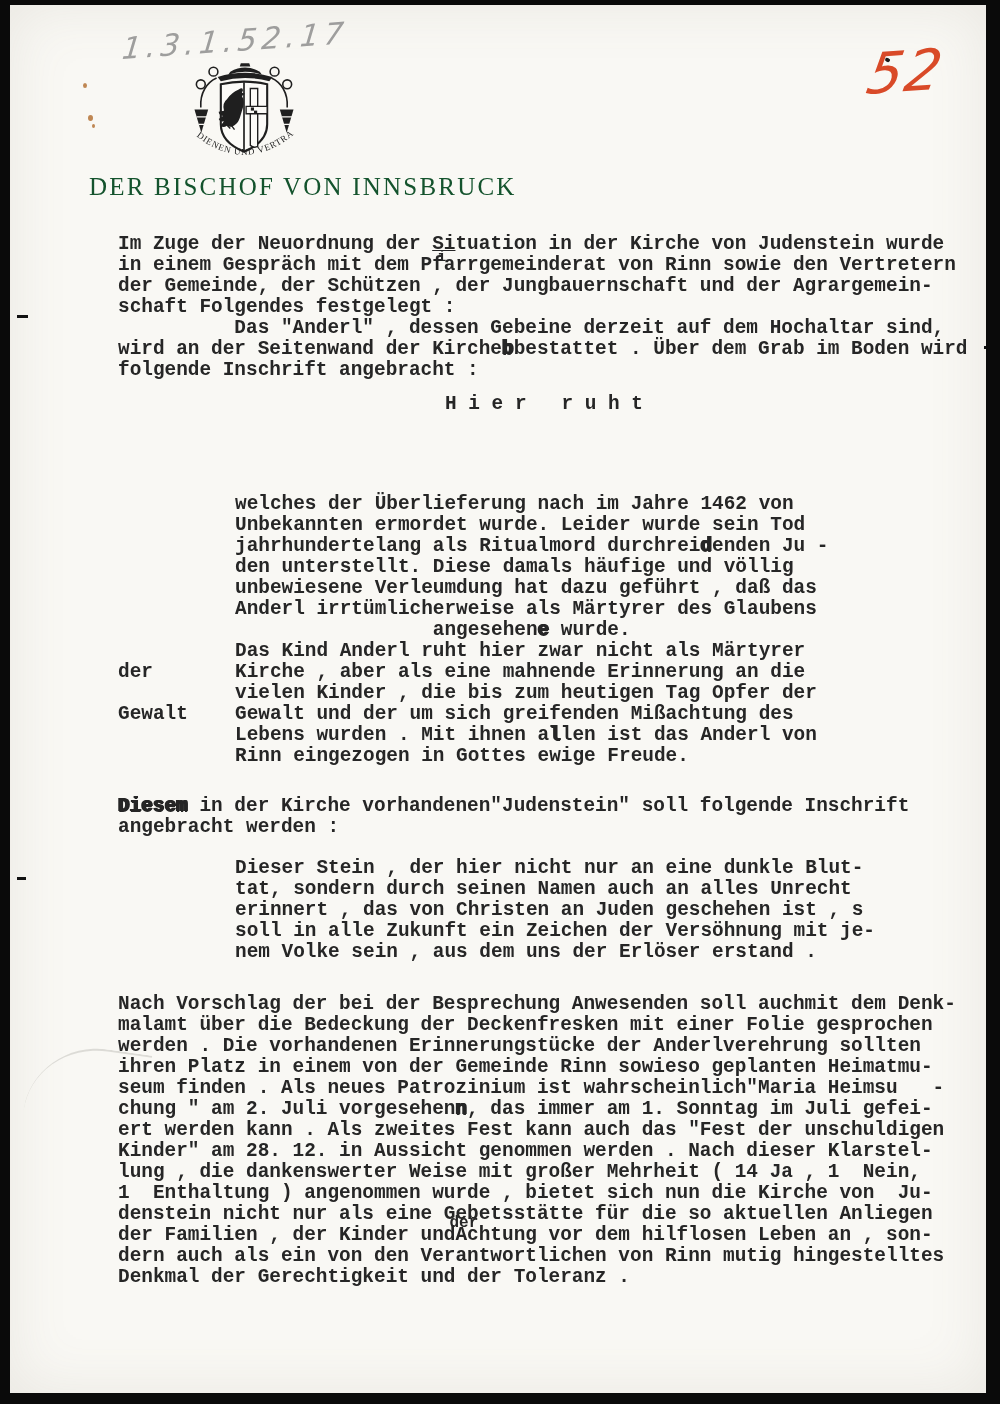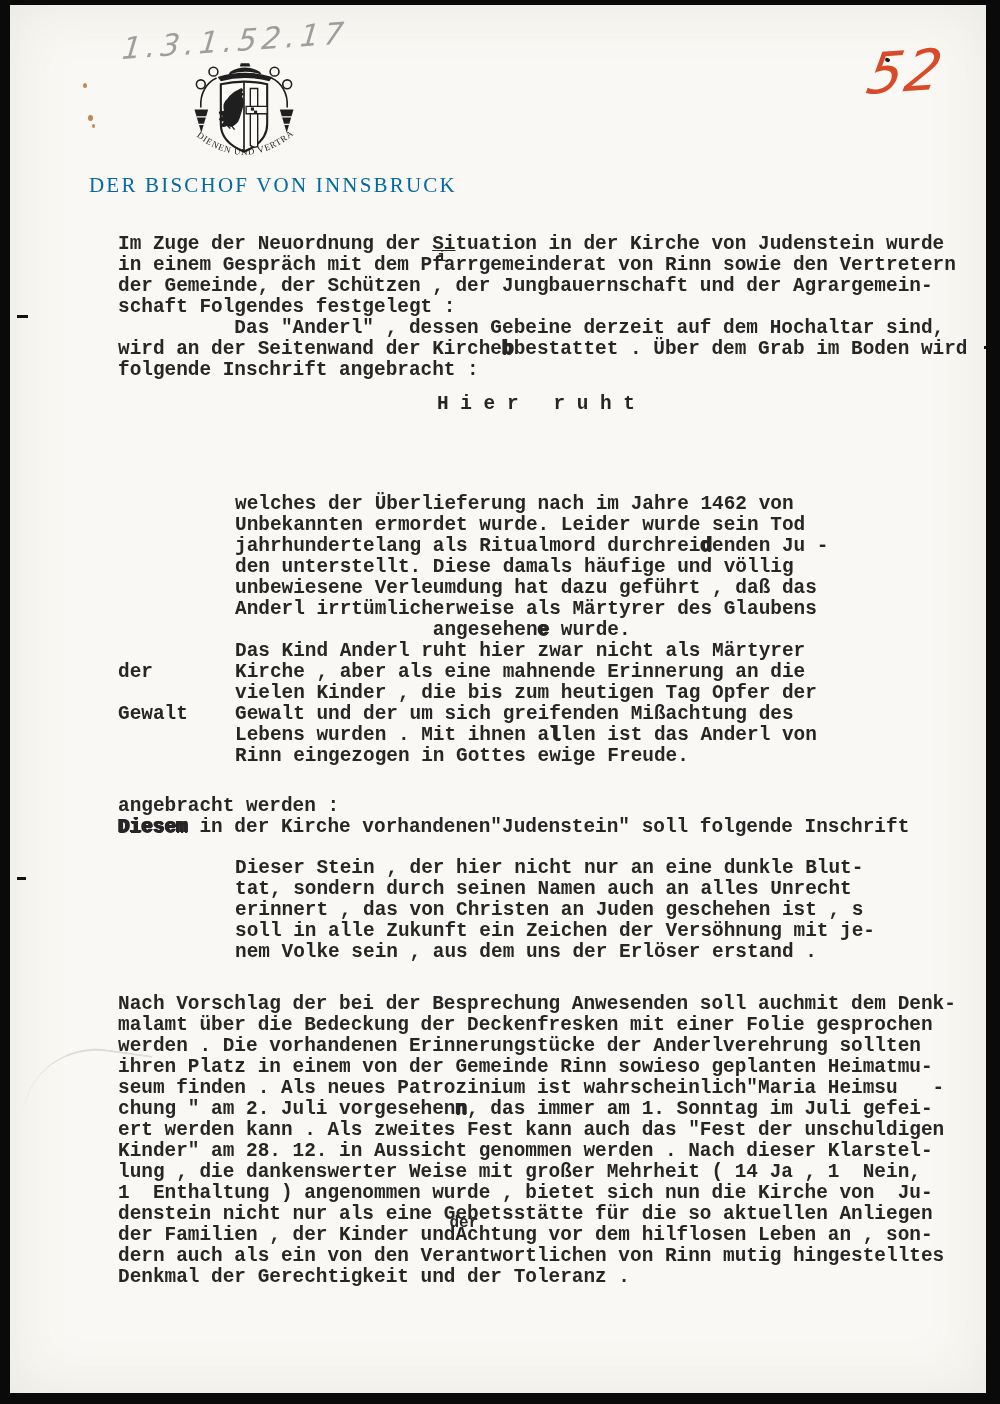--- a/index.html
+++ b/index.html
@@ -35,21 +35,21 @@
   .ds{text-shadow:.9px 0 currentColor,-.9px 0 currentColor,0 .6px currentColor;}
   .sup{position:absolute;margin-top:-12px;margin-left:-6px;font-size:16px;}
   .rel{position:relative;text-decoration:underline;margin-top:16px;}
   .below{position:absolute;left:5px;top:14px;font-size:15px;text-decoration:none;}
   .margin-label{position:absolute;white-space:pre;}
 
   
   .bishop-title{
     position:absolute;left:79px;top:168px;
     font-family:"Liberation Serif",serif;
-    font-size:21px;letter-spacing:2.2px;color:#0369a1;
+    font-size:25px;letter-spacing:2.2px;color:#14532d;
     white-space:pre;
   }
   .emblem{position:absolute;left:172px;top:54px;width:124px;height:118px;}
 
   
   .pencil-number{
     position:absolute;left:112px;top:18px;
     font-family:"DejaVu Sans",sans-serif;font-style:italic;
     font-size:30px;letter-spacing:5px;color:#8f8f8f;opacity:.85;
     transform:rotate(-4deg) skewX(-10deg);
@@ -134,23 +134,23 @@
           <textPath href="#motto-arc" startOffset="2">DIENEN UND VERTRAUEN</textPath>
         </text>
       </g>
     </svg>
   </div>
 
   <div class="bishop-title">DER BISCHOF VON INNSBRUCK</div>
 
   <div>
       <div class="block" style="top: 229px; left: 108px;"><div class="line">Im Zuge der Neuordnung der <span class="rel">Si<span class="below">i</span></span>tuation in der Kirche von Judenstein wurde</div><div class="line">in einem Gespräch mit dem Pfarrgemeinderat von Rinn sowie den Vertretern</div><div class="line">der Gemeinde, der Schützen , der Jungbauernschaft und der Agrargemein-</div><div class="line">schaft Folgendes festgelegt :</div><div class="line">          Das "Anderl" , dessen Gebeine derzeit auf dem Hochaltar sind,</div><div class="line">wird an der Seitenwand der Kirche<span class="ds">b</span>bestattet . Über dem Grab im Boden wird</div><div class="line">folgende Inschrift angebracht :</div></div>
-      <div class="block center" style="top: 389px; left: 100px; width: 852px;"><div class="line">H i e r   r u h t</div><div class="line">&nbsp;</div></div>
+      <div class="block center" style="top: 389px; left: 108px; width: 852px;"><div class="line">H i e r   r u h t</div><div class="line">&nbsp;</div></div>
       <div class="block" style="top: 489px; left: 225px;"><div class="line">welches der Überlieferung nach im Jahre 1462 von</div><div class="line">Unbekannten ermordet wurde. Leider wurde sein Tod</div><div class="line">jahrhundertelang als Ritualmord durchrei<span class="ds">d</span>enden Ju -</div><div class="line">den unterstellt. Diese damals häufige und völlig</div><div class="line">unbewiesene Verleumdung hat dazu geführt , daß das</div><div class="line">Anderl irrtümlicherweise als Märtyrer des Glaubens</div><div class="line">                 angesehen<span class="ds">e</span> wurde.</div><div class="line">Das Kind Anderl ruht hier zwar nicht als Märtyrer</div><div class="line">Kirche , aber als eine mahnende Erinnerung an die</div><div class="line">vielen Kinder , die bis zum heutigen Tag Opfer der</div><div class="line">Gewalt und der um sich greifenden Mißachtung des</div><div class="line">Lebens wurden . Mit ihnen a<span class="ds">l</span>len ist das Anderl von</div><div class="line">Rinn eingezogen in Gottes ewige Freude.</div><div class="margin-label" style="top: 168px; left: -117px;">der</div><div class="margin-label" style="top: 210px; left: -117px;">Gewalt</div></div>
-      <div class="block" style="top: 791px; left: 108px;"><div class="line">angebracht werden :</div><div class="line"><span class="ds">Diesem</span> in der Kirche vorhandenen"Judenstein" soll folgende Inschrift</div></div>
+      <div class="block" style="top: 791px; left: 108px;"><div class="line"><span class="ds">Diesem</span> in der Kirche vorhandenen"Judenstein" soll folgende Inschrift</div><div class="line">angebracht werden :</div></div>
       <div class="block" style="top: 853px; left: 225px;"><div class="line">Dieser Stein , der hier nicht nur an eine dunkle Blut-</div><div class="line">tat, sondern durch seinen Namen auch an alles Unrecht</div><div class="line">erinnert , das von Christen an Juden geschehen ist , s</div><div class="line">soll in alle Zukunft ein Zeichen der Versöhnung mit je-</div><div class="line">nem Volke sein , aus dem uns der Erlöser erstand .</div></div>
       <div class="block" style="top: 989px; left: 108px;"><div class="line">Nach Vorschlag der bei der Besprechung Anwesenden soll auchmit dem Denk-</div><div class="line">malamt über die Bedeckung der Deckenfresken mit einer Folie gesprochen</div><div class="line">werden . Die vorhandenen Erinnerungstücke der Anderlverehrung sollten</div><div class="line">ihren Platz in einem von der Gemeinde Rinn sowieso geplanten Heimatmu-</div><div class="line">seum finden . Als neues Patrozinium ist wahrscheinlich"Maria Heimsu   -</div><div class="line">chung " am 2. Juli vorgesehen<span class="ds">n</span>, das immer am 1. Sonntag im Juli gefei-</div><div class="line">ert werden kann . Als zweites Fest kann auch das "Fest der unschuldigen</div><div class="line">Kinder" am 28. 12. in Aussicht genommen werden . Nach dieser Klarstel-</div><div class="line">lung , die dankenswerter Weise mit großer Mehrheit ( 14 Ja , 1  Nein,</div><div class="line">1  Enthaltung ) angenommen wurde , bietet sich nun die Kirche von  Ju-</div><div class="line">denstein nicht nur als eine Gebetsstätte für die so aktuellen Anliegen</div><div class="line">der Familien , der Kinder und<span class="sup">der</span>Achtung vor dem hilflosen Leben an , son-</div><div class="line">dern auch als ein von den Verantwortlichen von Rinn mutig hingestelltes</div><div class="line">Denkmal der Gerechtigkeit und der Toleranz .</div></div>
     </div>
 
   <div class="edge-tick tick-l1"></div>
   <div class="edge-tick tick-l2"></div>
   <div class="edge-tick tick-r1"></div>
   <div class="rust-dot rust-1"></div>
   <div class="rust-dot rust-2"></div>
   <div class="rust-dot rust-3"></div>

